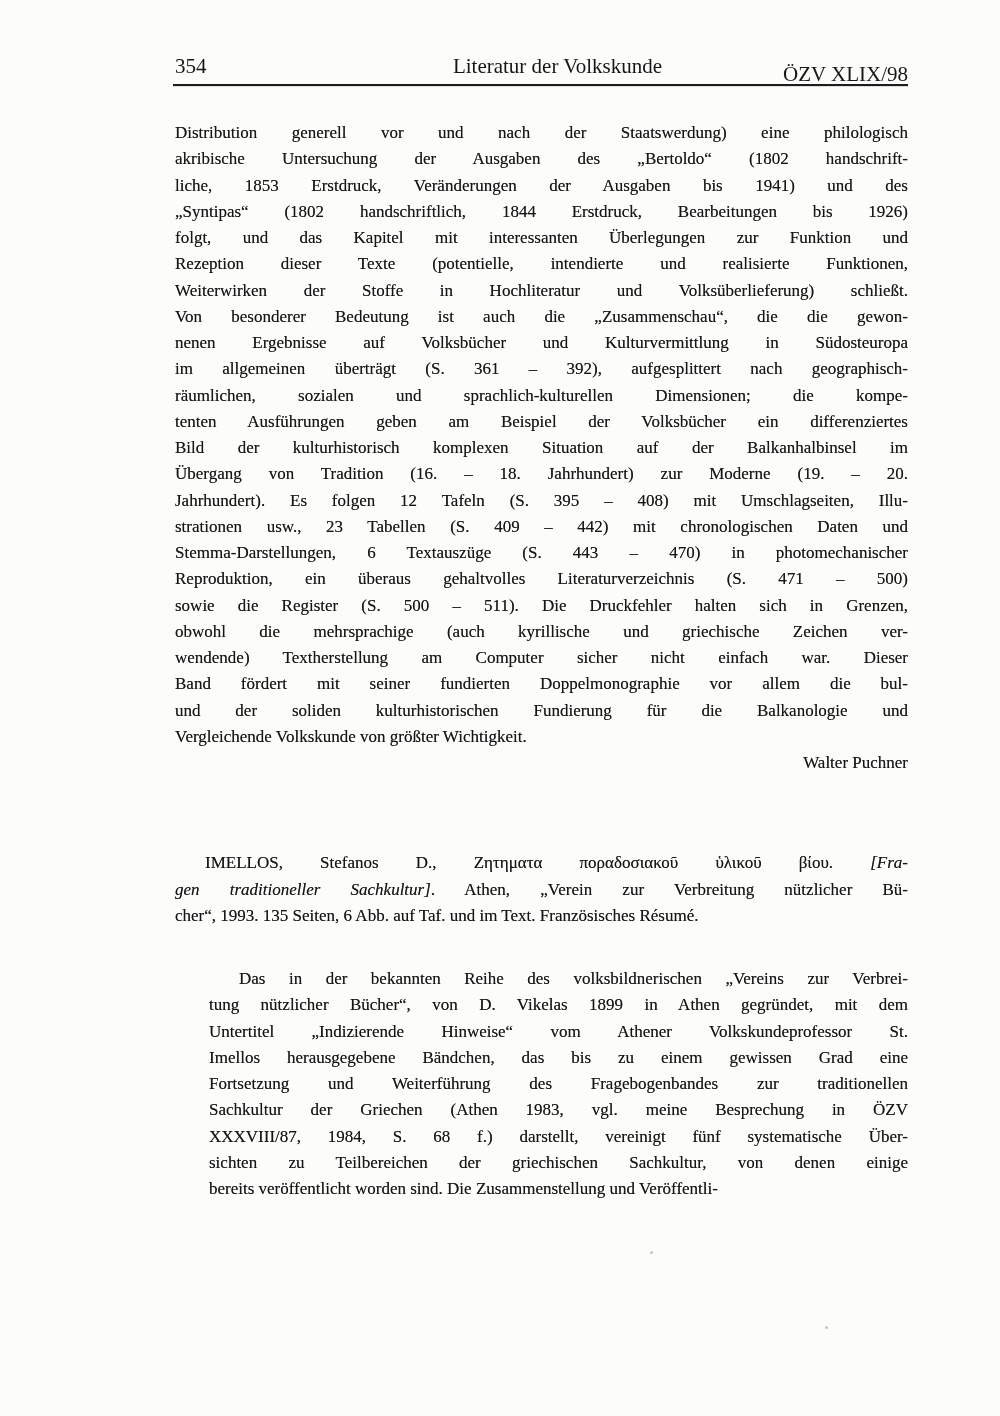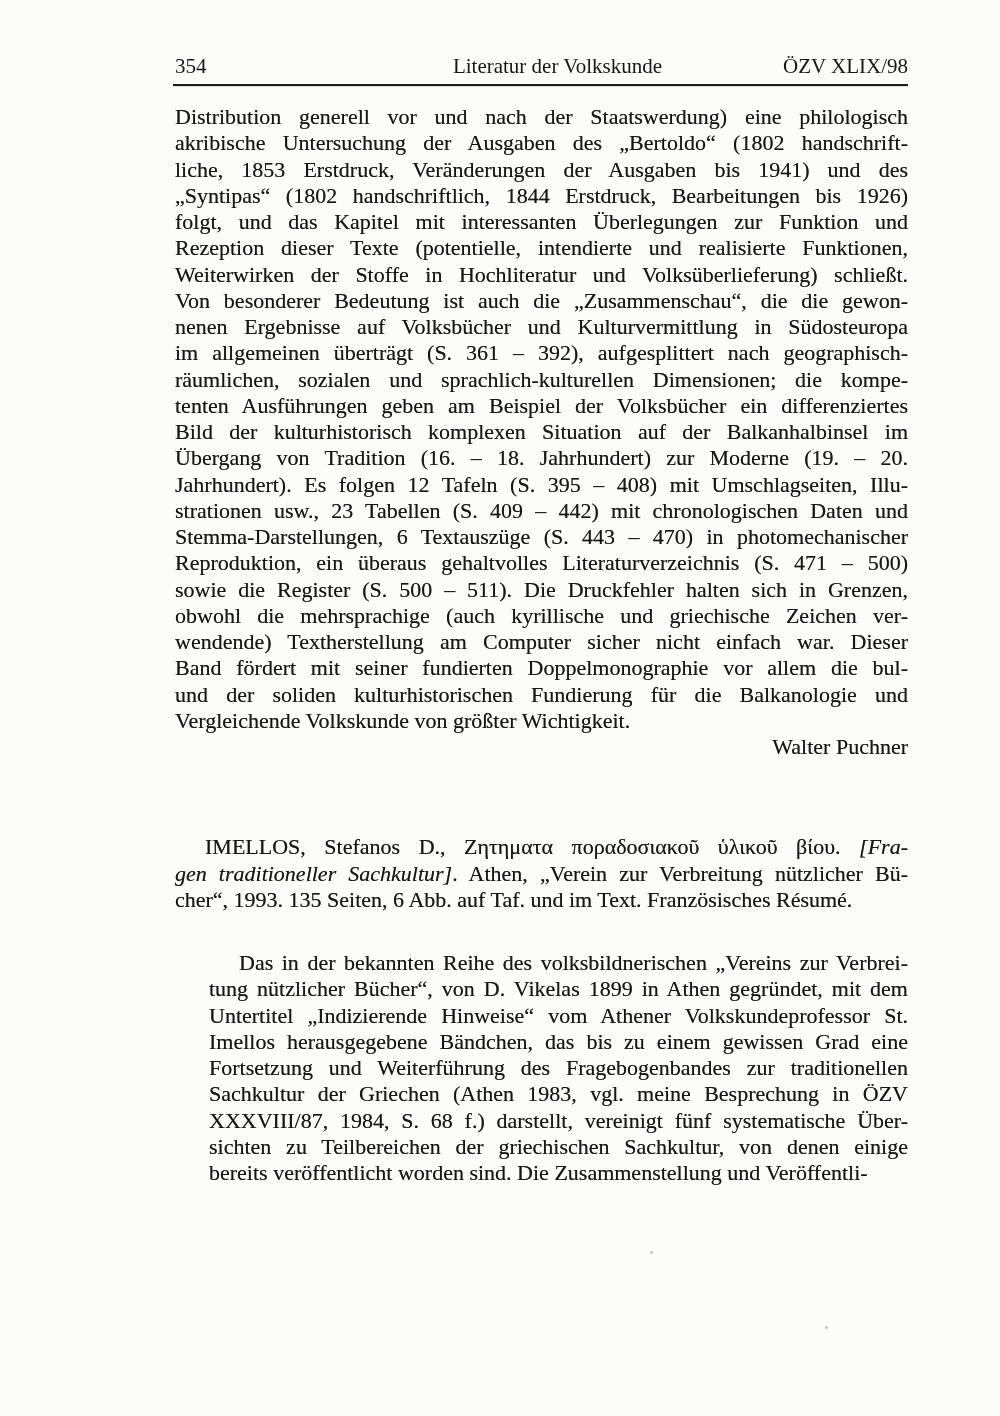--- a/index.html
+++ b/index.html
@@ -27,37 +27,37 @@
     position: absolute;
     left: 175px;
     top: 53px;
     width: 733px;
     height: 26px;
     font-size: 21px;
     line-height: 26px;
   }
   .header .h-left  { position: absolute; left: 0; top: 0; }
   .header .h-center{ position: absolute; left: 50%; top: 0; transform: translateX(-50%); white-space: nowrap; margin-left: 16px; }
-  .header .h-right { position: absolute; right: 0; top: 0; }
+  .header .h-right { position: absolute; right: 0; top: 8px; }
   .rule {
     position: absolute;
     left: 173px;
     top: 84px;
     width: 735px;
     height: 2px;
     background: var(--rule);
     box-shadow: 0 1px 0 rgba(0,0,0,0.12);
   }
   
   .content {
     position: absolute;
     left: 175px;
-    top: 104px;
+    top: 120px;
     width: 733px;
-    font-size: 22px;
+    font-size: 17px;
     line-height: 26.25px;
     text-shadow: 0 0 0.4px rgba(0,0,0,0.55);
   }
   .tline {
     text-align: justify;
     text-align-last: justify;
     height: 26.25px;
     overflow: hidden;
     white-space: normal;
   }

